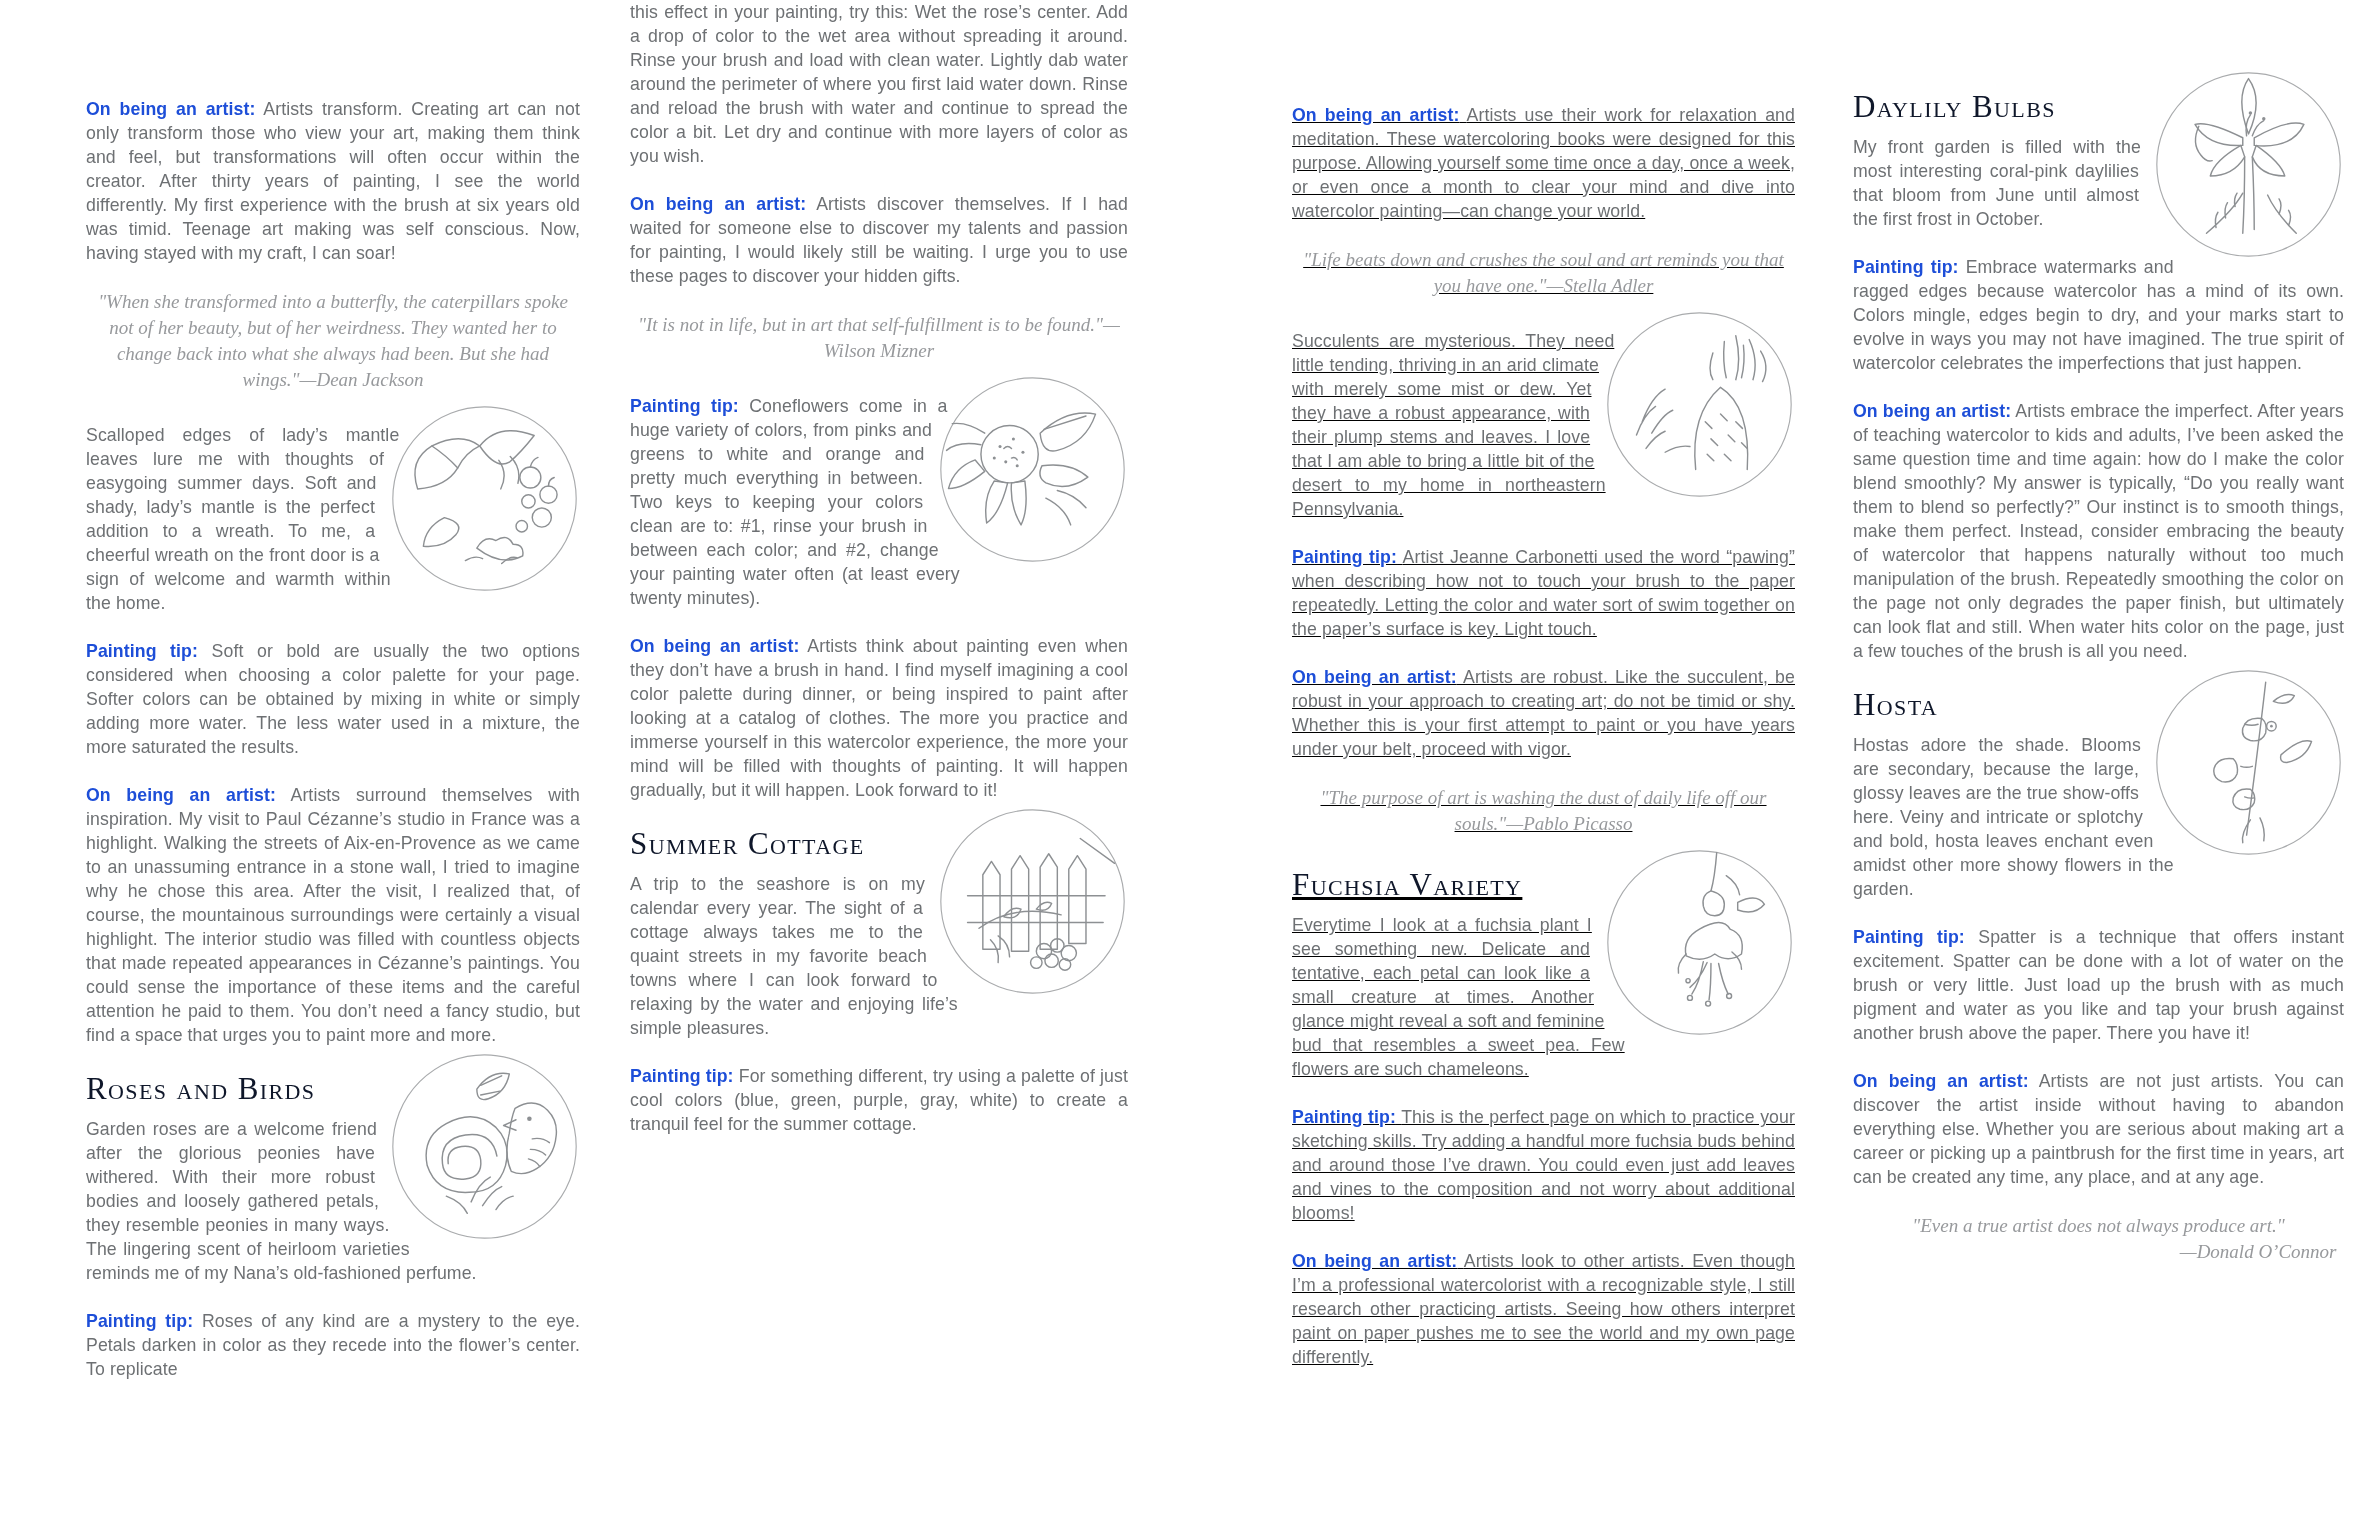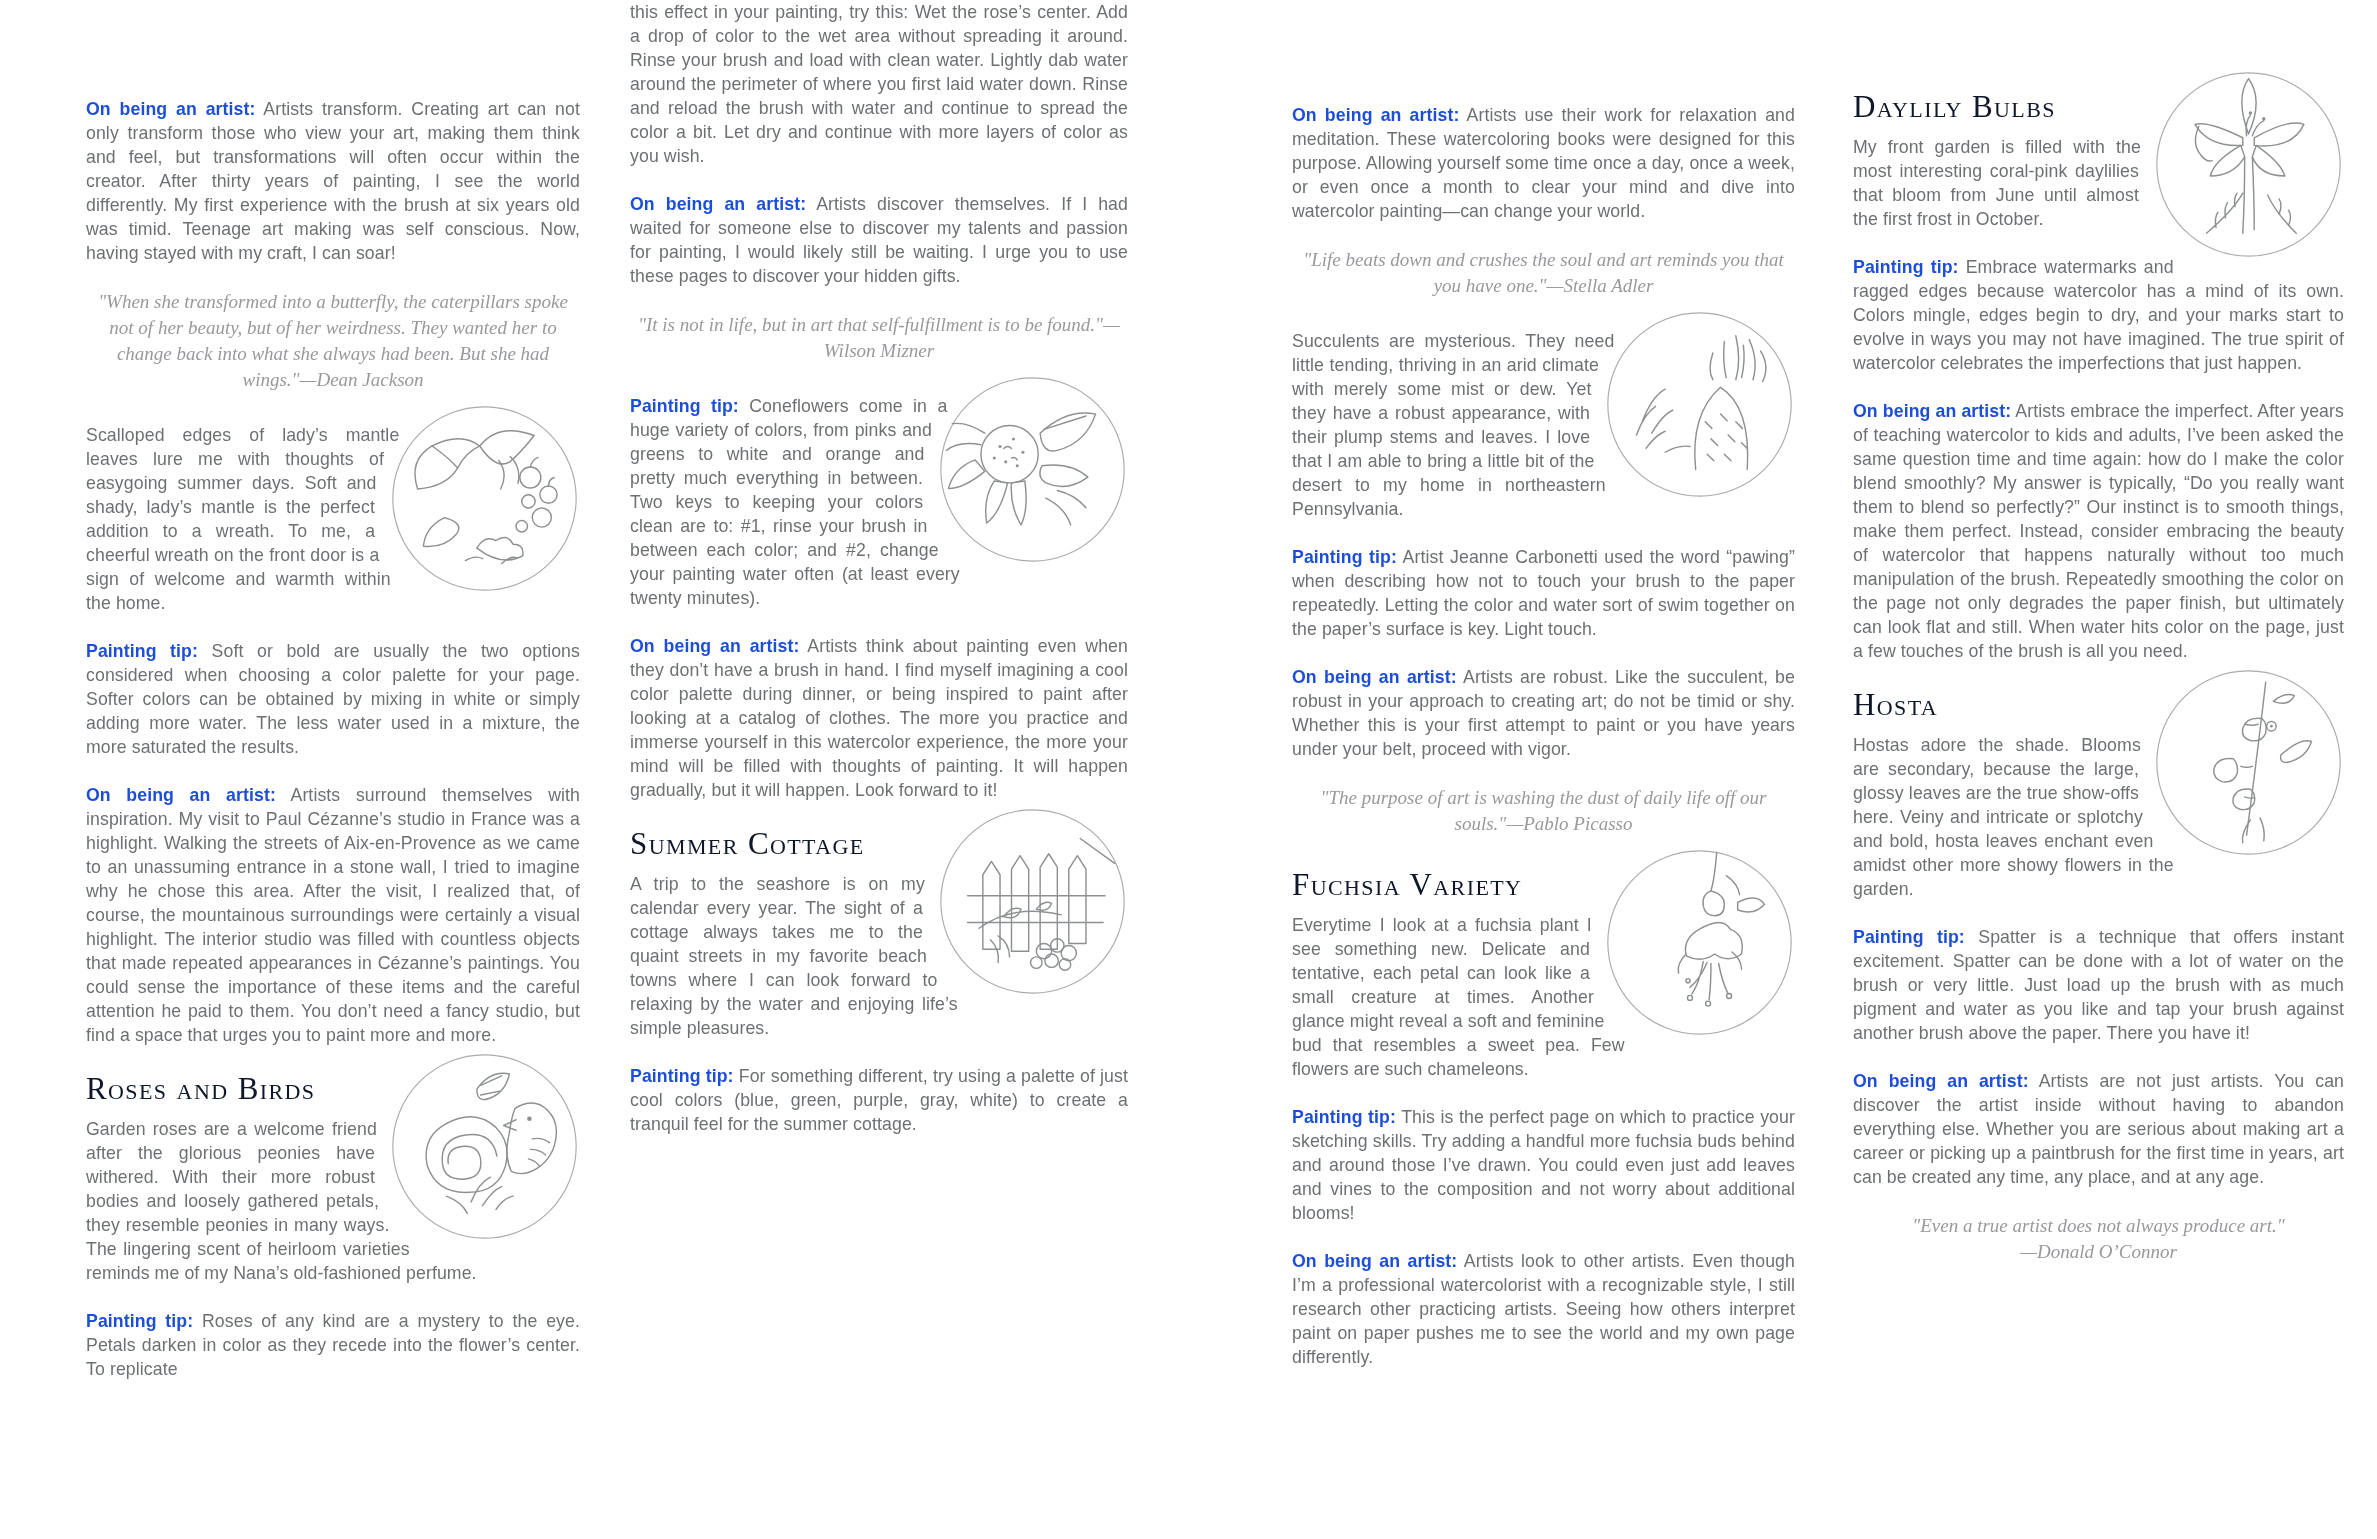--- a/index.html
+++ b/index.html
@@ -6,41 +6,41 @@
   .page{
     position:relative;
     width:2377px;height:1539px;
     background:#ffffff;
     overflow:hidden;
     font-family:"Liberation Sans",sans-serif;
   }
   .col{position:absolute;top:0;}
   .col1{left:86px;width:494px;padding-top:97px;}
   .col2{left:630px;width:498px;}
-  .col3{left:1292px;width:503px;padding-top:103px;}
+  .col3{left:1292px;width:503px;padding-top:103px;text-decoration:underline;}
   .col4{left:1853px;width:491px;padding-top:76px;}
 
   p.body{
     margin:0 0 24px 0;
     font-size:17.7px;line-height:24px;
     color:#6d7073;
     text-align:justify;
     letter-spacing:0.1px;
   }
   p.body .lead{color:#1d4ed8;font-weight:bold;}
 
   .quote{
     margin:5.6px 7.5px 30px 7.5px;
     font-family:"Liberation Serif",serif;
     font-style:italic;
     font-size:19px;line-height:26px;
     color:#97999c;
     text-align:center;
   }
-  .quote .quote-attr{display:block;}
+  .quote .quote-attr{display:block;text-align:right;}
 
   h2.heading{
     margin:13px 0 11.2px 0;
     font-family:"Liberation Serif",serif;
     font-weight:normal;
     font-variant:small-caps;
     font-size:31px;line-height:35px;
     letter-spacing:1.4px;
     color:#0f172a;
   }

